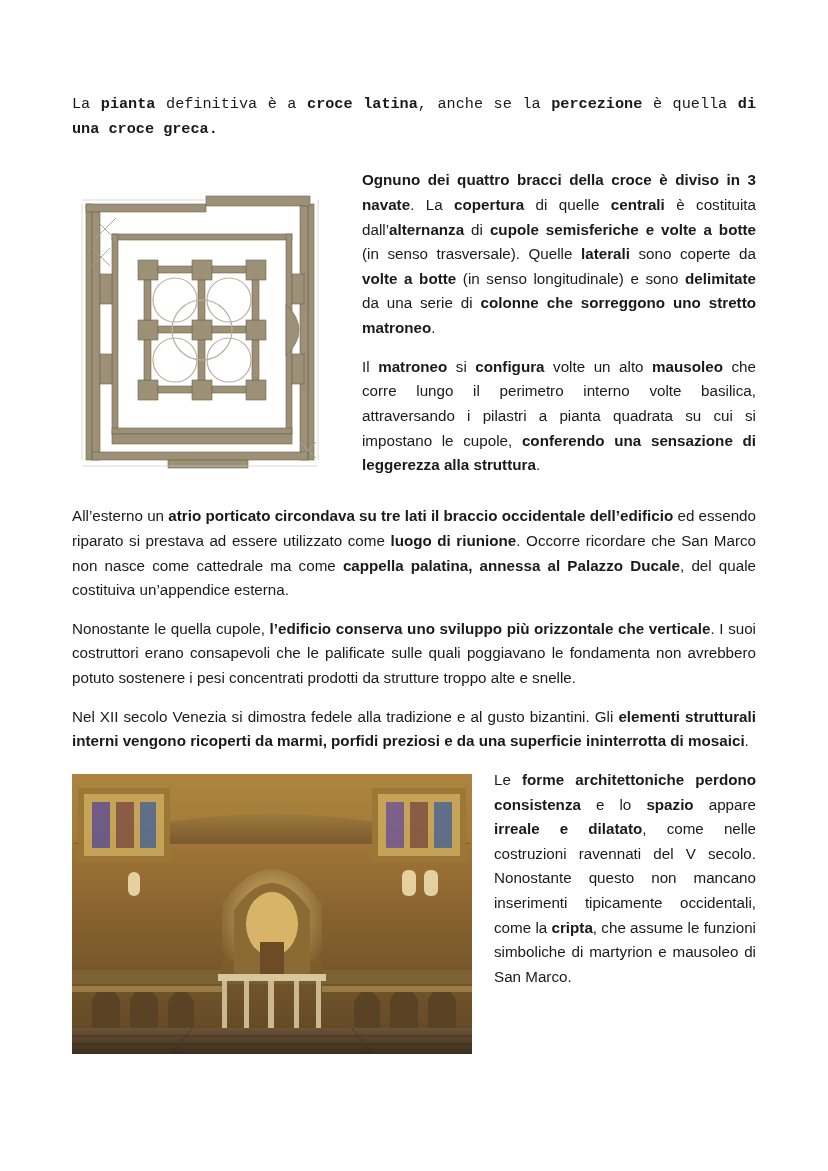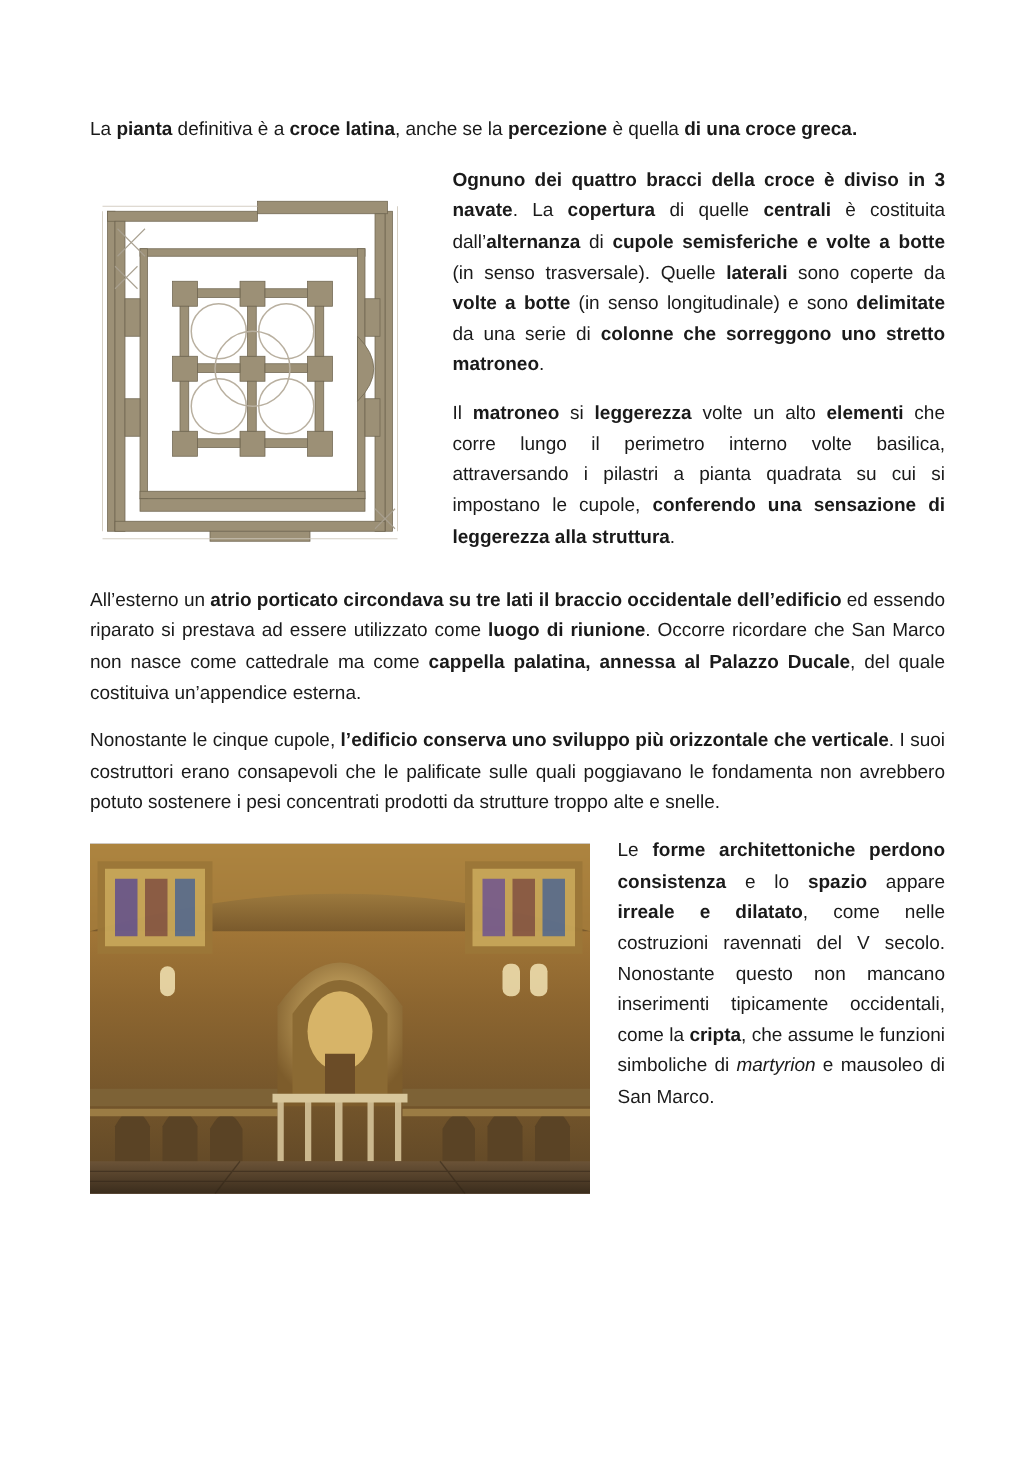--- a/index.html
+++ b/index.html
@@ -30,25 +30,26 @@
   }
   p {
     margin: 0 0 14px 0;
     font-size: 15.2px;
     line-height: 1.62;
     text-align: justify;
     color: #1a1a1a;
   }
   b, strong { font-weight: bold; }
   .u { }
-  .it { font-style: italic; }
+  .it { }
 
   
   .intro {
-    margin-bottom: 16px;
+    margin-bottom: 27px;
+    font-family: Liberation Mono, monospace;
   }
 
   
   .figure-plan {
     float: left;
     width: 268px;
     height: 320px;
     margin: 6px 22px 10px 0;
     position: relative;
     background: #ffffff;
@@ -156,29 +157,30 @@
           <line x1="38" y1="74" x2="20" y2="92"></line>
           <line x1="228" y1="268" x2="244" y2="284"></line>
           <line x1="244" y1="268" x2="228" y2="284"></line>
         </g>
       </svg>
     </div>
 
     <div class="col-right">
       <p><b>Ognuno dei quattro bracci della croce è diviso in 3 navate</b><span>. La </span><b>copertura</b><span> di quelle </span><b>centrali</b><span> è costituita dall’</span><b>alternanza</b><span> di </span><b>cupole semisferiche e volte a botte</b><span> (in senso </span><span class="u">trasversale</span><span>). Quelle </span><b>laterali</b><span> sono coperte da </span><b>volte a botte</b><span> (in senso </span><span class="u">longitudinale</span><span>) e sono </span><b>delimitate</b><span> da una serie di </span><b>colonne che sorreggono uno stretto matroneo</b><span>.</span></p>
 
-      <p><span>Il </span><b>matroneo</b><span> si </span><b>leggerezza</b><span> volte un alto </span><b>elementi</b><span> che corre lungo il perimetro interno volte basilica, attraversando i pilastri a pianta quadrata su cui si impostano le cupole, </span><b>conferendo una sensazione di leggerezza alla struttura</b><span>.</span></p>
+      <p><span>Il </span><b>matroneo</b><span> si </span><b>configura</b><span> volte un alto </span><b>mausoleo</b><span> che corre lungo il perimetro interno volte basilica, attraversando i pilastri a pianta quadrata su cui si impostano le cupole, </span><b>conferendo una sensazione di leggerezza alla struttura</b><span>.</span></p>
     </div>
 
     <div class="clear"></div>
 
     <p><span>All’esterno un </span><b>atrio porticato circondava su tre lati il braccio occidentale dell’edificio</b><span> ed essendo riparato si prestava ad essere utilizzato come </span><b>luogo di riunione</b><span>. Occorre ricordare che San Marco non nasce come cattedrale ma come </span><b>cappella palatina, annessa al Palazzo Ducale</b><span>, del quale costituiva un’appendice esterna.</span></p>
 
-    <p><span>Nonostante le cinque cupole, </span><b>l’edificio conserva uno sviluppo più orizzontale che verticale</b><span>. I suoi costruttori erano consapevoli che le palificate sulle quali poggiavano le fondamenta non avrebbero potuto sostenere i pesi concentrati prodotti da strutture troppo alte e snelle.</span></p>
-
+    <p><span>Nonostante le quella cupole, </span><b>l’edificio conserva uno sviluppo più orizzontale che verticale</b><span>. I suoi costruttori erano consapevoli che le palificate sulle quali poggiavano le fondamenta non avrebbero potuto sostenere i pesi concentrati prodotti da strutture troppo alte e snelle.</span></p>
+
+    <p><span>Nel XII secolo Venezia si dimostra fedele alla tradizione e al gusto bizantini. Gli </span><b>elementi strutturali interni vengono ricoperti da marmi, porfidi preziosi e da una superficie ininterrotta di mosaici</b><span>. </span></p>
 
     <div class="figure-interior">
       <svg width="400" height="280" viewBox="0 0 400 280">
         <defs>
           <linearGradient id="gold" x1="0" y1="0" x2="0" y2="1">
             <stop offset="0%" stop-color="#b9893f"></stop>
             <stop offset="45%" stop-color="#8d6630"></stop>
             <stop offset="100%" stop-color="#5c4526"></stop>
           </linearGradient>
           <linearGradient id="vault" x1="0" y1="0" x2="0" y2="1">

